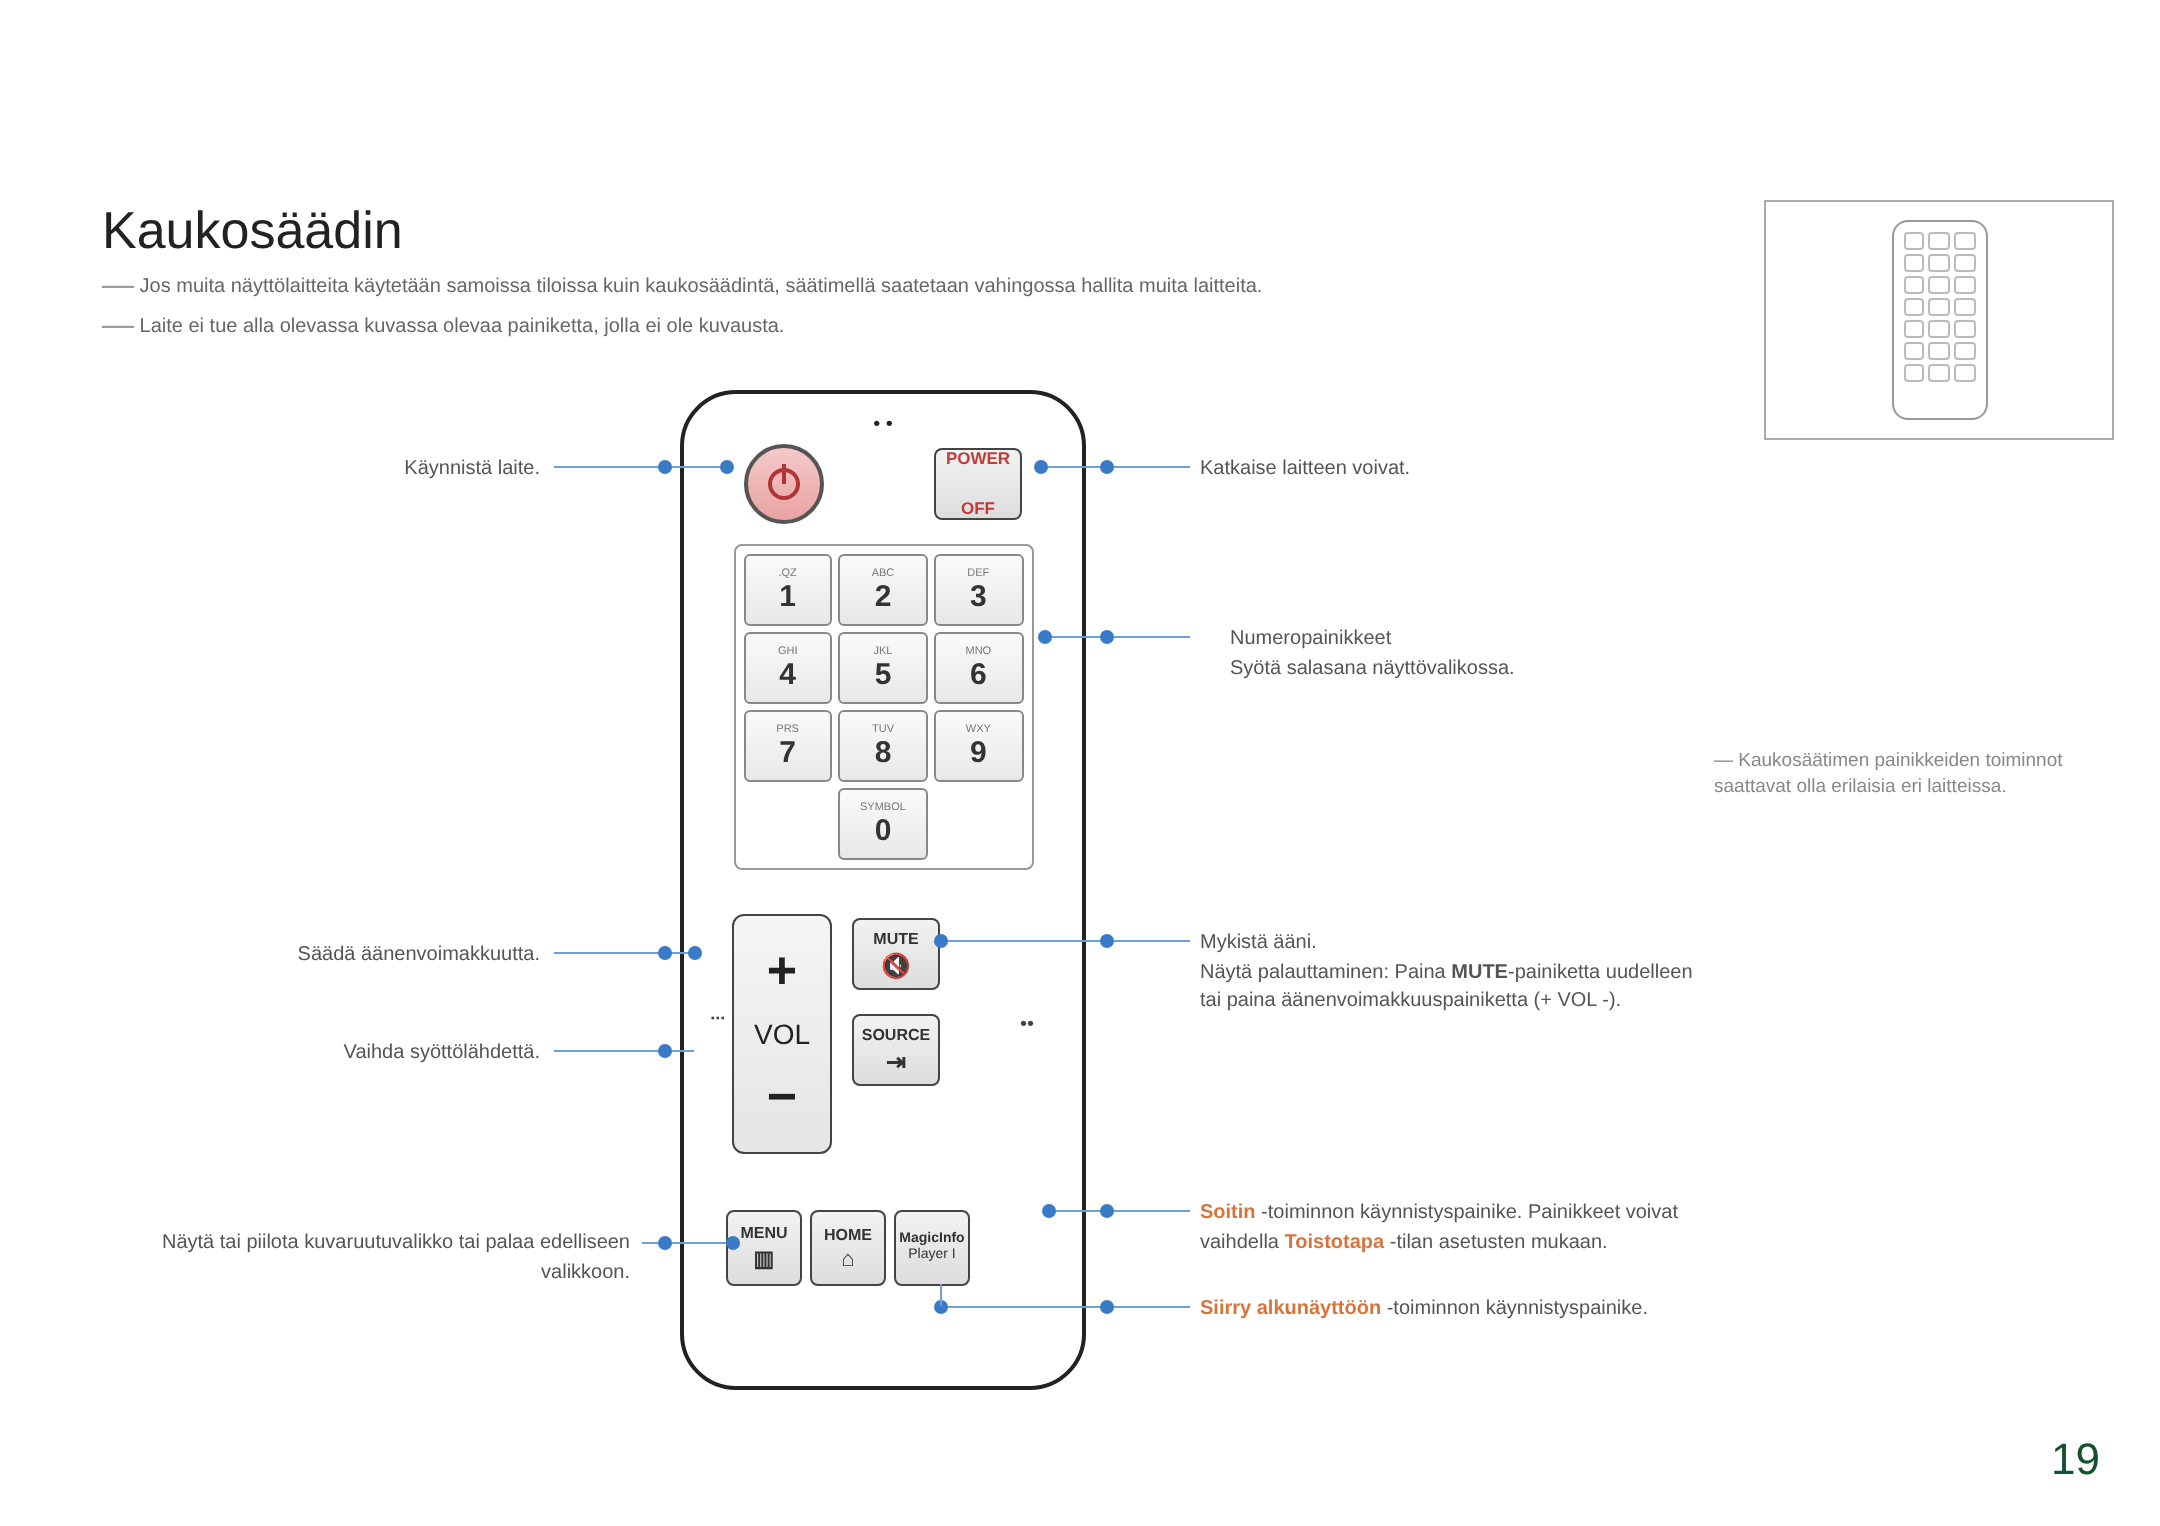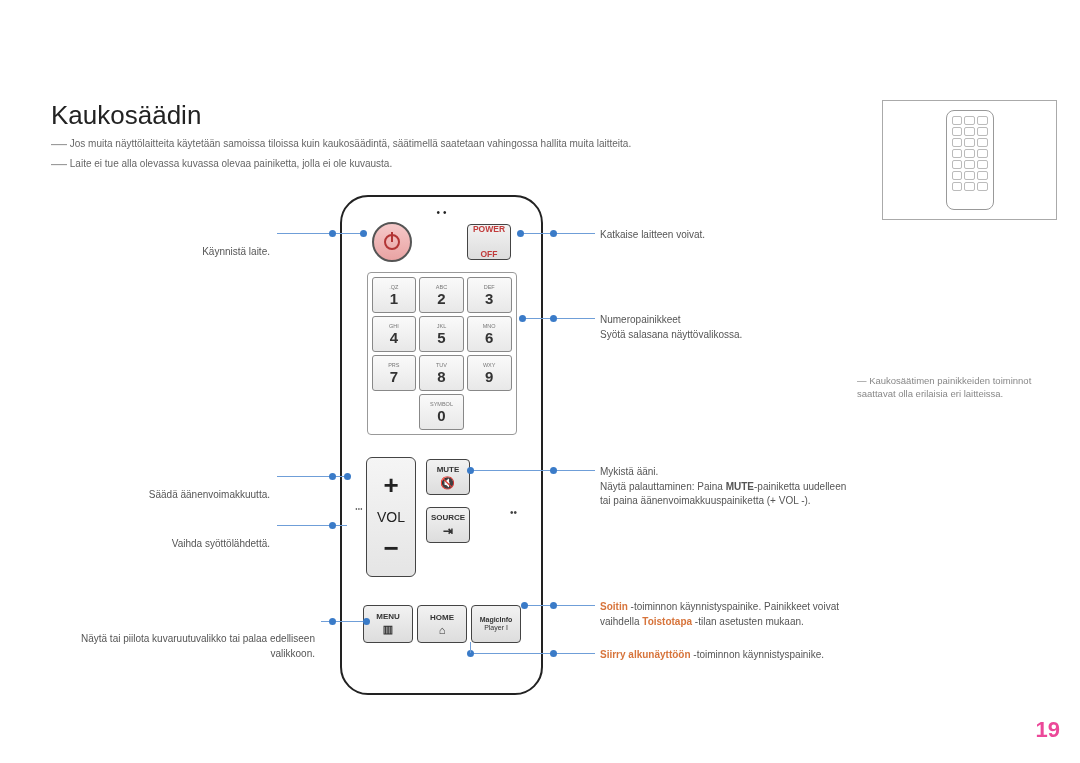--- a/index.html
+++ b/index.html
@@ -202,21 +202,21 @@
   }
 
   .bottom-row {
     position: absolute;
     top: 408px;
     left: 21px;
     display: flex;
     gap: 4px;
   }
   .btn-menu, .btn-home, .btn-magic {
-    width: 50px;
+    width: 38px;
     height: 38px;
     border: 1.5px solid #444;
     border-radius: 4px;
     background: linear-gradient(#f2f2f2, #ddd);
     display: flex;
     flex-direction: column;
     align-items: center;
     justify-content: center;
     font-size: 8px;
     font-weight: bold;
@@ -229,21 +229,21 @@
 
   
   .callout {
     position: absolute;
     font-size: 10px;
     color: #555;
     line-height: 1.45;
   }
   .callout b { font-weight: bold; }
   .callout .orange { color: #d7743b; font-weight: bold; }
-  .callout-left { text-align: right; margin-top: 17px; }
+  .callout-left { text-align: right; }
   .callout-right { text-align: left; }
 
   
   .leader {
     position: absolute;
     height: 1px;
     background: #6f9ed8;
   }
   .dot {
     position: absolute;
@@ -287,24 +287,24 @@
     top: 374px;
     width: 200px;
     font-size: 9.5px;
     color: #888;
     line-height: 1.4;
   }
 
   .page-number {
     position: absolute;
     bottom: 20px;
-    right: 20px;
+    right: 30px;
     font-size: 22px;
-    color: #ec4899;
-    font-weight: 700;
+    color: #14532d;
+    font-weight: 400;
   }
 </style>
 </head>
 <body>
 
 <h2 class="page-title">Kaukosäädin</h2>
 
 <div class="note-line note1">
   <span class="note-dash">―</span>
   <span>Jos muita näyttölaitteita käytetään samoissa tiloissa kuin kaukosäädintä, säätimellä saatetaan vahingossa hallita muita laitteita.</span>
@@ -410,21 +410,21 @@
 <div class="callout callout-left" style="right:810px; top:520px; width:200px">
   <span>Vaihda syöttölähdettä.</span>
 </div>
 <div class="callout callout-left" style="right:765px; top:615px; width:245px">
   <span>Näytä tai piilota kuvaruutuvalikko tai palaa edelliseen valikkoon.</span>
 </div>
 
 <div class="callout callout-right" style="left:600px; top:228px; width:250px">
   <span>Katkaise laitteen voivat.</span>
 </div>
-<div class="callout callout-right" style="left:600px; top:313px; width:250px">
+<div class="callout callout-right" style="left:615px; top:313px; width:250px">
   <span>Numeropainikkeet</span><br>
   <span>Syötä salasana näyttövalikossa.</span>
 </div>
 <div class="callout callout-right" style="left:600px; top:465px; width:250px">
   <span>Mykistä ääni.</span><br>
   <span>Näytä palauttaminen: Paina </span><b>MUTE</b><span>-painiketta uudelleen tai paina äänenvoimakkuuspainiketta (+ VOL -).</span>
 </div>
 <div class="callout callout-right" style="left:600px; top:600px; width:250px">
   <span class="orange">Soitin</span><span> -toiminnon käynnistyspainike. Painikkeet voivat vaihdella </span><span class="orange">Toistotapa</span><span> -tilan asetusten mukaan.</span>
 </div>

